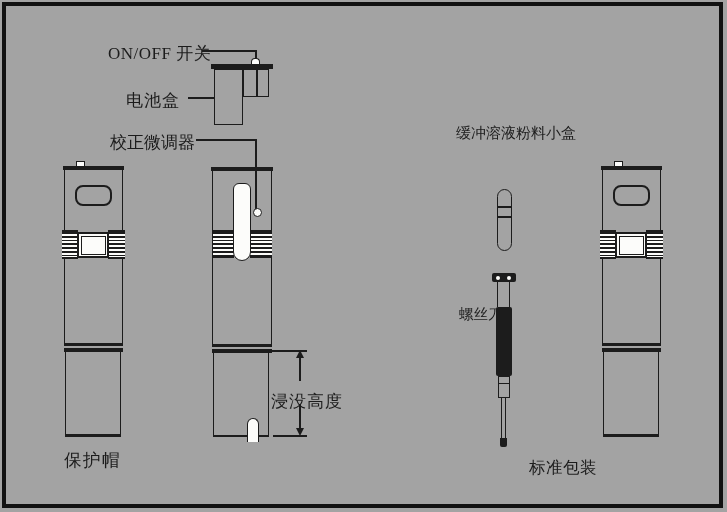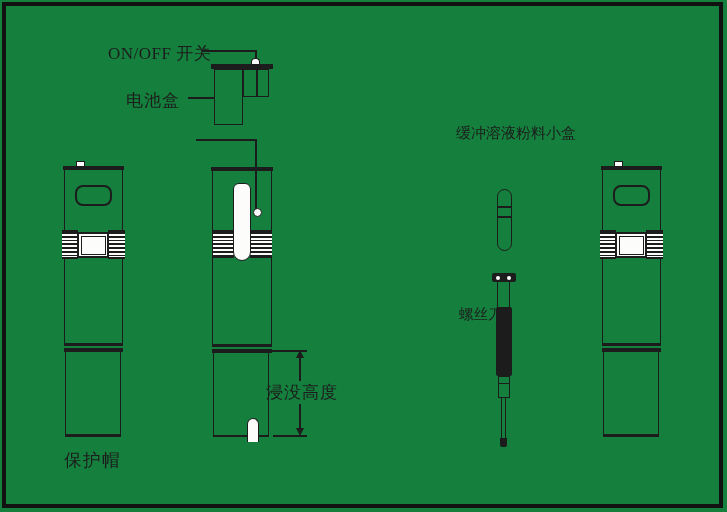--- a/index.html
+++ b/index.html
@@ -1,17 +1,17 @@
 <!DOCTYPE html>
 <html><head>
 <meta charset="utf-8">
 <style>
   html,body{margin:0;padding:0;background:#e8e8e8;}
   #stage{
-    position:relative;width:727px;height:512px;background:#15803d;
+    position:relative;width:727px;height:512px;background:#a3a3a3;
     font-family:"Liberation Serif","DejaVu Serif",serif;color:#1c1c1c;
     overflow:hidden;
   }
   .abs{position:absolute;box-sizing:border-box;}
   .ln{background:#1c1c1c;}
   .lbl{white-space:nowrap;color:#1c1c1c;}
   .vlbl{width:1.05em;word-break:break-all;overflow-wrap:anywhere;text-align:left;}
   .ribs{
     background:repeating-linear-gradient(to bottom,#1c1c1c 0px,#1c1c1c 1.7px,#fcfcfa 1.7px,#fcfcfa 3.8px);
     border-top:2.2px solid #1c1c1c;border-bottom:2.2px solid #1c1c1c;
@@ -21,20 +21,21 @@
 </style>
 </head>
 <body>
 
 <div id="stage">
 
   <div class="abs" style="left:2px;top:2px;width:721px;height:506px;border:4px solid #111111;"></div>
 
   <div class="abs lbl" style="left:108px;top:42px;font-size:17px;letter-spacing:0.5px;">ON/OFF 开关</div>
   <div class="abs lbl" style="left:126px;top:89px;font-size:17px;letter-spacing:1px;">电池盒</div>
+  <div class="abs lbl" style="left:110px;top:131px;font-size:17px;">校正微调器</div>
 
   <div class="abs ln" style="left:202px;top:50px;width:54px;height:1.5px;"></div>
   <div class="abs ln" style="left:255px;top:50px;width:1.5px;height:11px;"></div>
   <div class="abs ln" style="left:188px;top:97px;width:27px;height:1.5px;"></div>
   <div class="abs ln" style="left:196px;top:139px;width:60px;height:1.5px;"></div>
   <div class="abs ln" style="left:255px;top:139px;width:1.5px;height:70px;"></div>
 
   <div class="abs" style="left:211px;top:58px;width:64px;height:70px;">
     <div class="abs" style="left:40px;top:0px;width:9px;height:6px;border:1.6px solid #1c1c1c;border-bottom:none;border-radius:4px 4px 0 0;background:#fcfcfa;"></div>
     <div class="abs ln" style="left:0px;top:6px;width:62px;height:5px;"></div>
@@ -71,21 +72,21 @@
     <div class="abs" style="left:2px;top:189px;width:56px;height:84px;border-left:1.8px solid #1c1c1c;border-right:1.8px solid #1c1c1c;border-bottom:2.5px solid #1c1c1c;"></div>
     <div class="abs" style="left:36px;top:254px;width:12px;height:24px;border:1.6px solid #1c1c1c;border-bottom:none;border-radius:6px 6px 0 0;background:#fcfcfa;z-index:5;"></div>
   </div>
 
   <div class="abs ln" style="left:272px;top:350px;width:35px;height:1.5px;"></div>
   <div class="abs ln" style="left:273px;top:435px;width:34px;height:1.5px;"></div>
   <div class="abs ln" style="left:299px;top:356px;width:1.5px;height:25px;"></div>
   <div class="abs ln" style="left:299px;top:404px;width:1.5px;height:25px;"></div>
   <div class="abs arrow-up" style="left:296px;top:350px;"></div>
   <div class="abs arrow-down" style="left:296px;top:428px;"></div>
-  <div class="abs lbl" style="left:266px;top:381px;width:82px;text-align:left;font-size:17px;letter-spacing:1px;z-index:6;">浸没高度</div>
+  <div class="abs lbl" style="left:266px;top:390px;width:82px;text-align:center;font-size:17px;letter-spacing:1px;z-index:6;">浸没高度</div>
 
   <div class="abs lbl vlbl" style="left:456px;top:126px;font-size:15px;line-height:15.8px;">缓冲溶液粉料小盒</div>
 
   <div class="abs" style="left:497px;top:189px;width:15px;height:62px;border:1.7px solid #1c1c1c;border-radius:8px;">
     <div class="abs ln" style="left:0;top:16px;width:100%;height:1.6px;"></div>
     <div class="abs ln" style="left:0;top:26px;width:100%;height:1.9px;"></div>
   </div>
 
   <div class="abs lbl vlbl" style="left:459px;top:307px;font-size:14.5px;line-height:14px;">螺丝刀</div>
 
@@ -110,14 +111,15 @@
     <div class="abs" style="left:13px;top:25px;width:37px;height:21px;border:2px solid #1c1c1c;border-radius:8px;"></div>
     <div class="abs ribs" style="left:0px;top:70px;width:16px;height:29px;"></div>
     <div class="abs ribs" style="left:46px;top:70px;width:17px;height:29px;"></div>
     <div class="abs" style="left:15px;top:72px;width:32px;height:26px;border:2.5px solid #1c1c1c;background:#fcfcfa;z-index:2;">
       <div class="abs" style="left:1.5px;top:1.5px;right:1.5px;bottom:1.5px;border:1px solid #1c1c1c;"></div>
     </div>
     <div class="abs ln" style="left:2px;top:183px;width:59px;height:3px;"></div>
     <div class="abs ln" style="left:2px;top:188px;width:59px;height:3.5px;"></div>
     <div class="abs" style="left:3px;top:191px;width:56px;height:86px;border-left:1.7px solid #1c1c1c;border-right:1.7px solid #1c1c1c;border-bottom:3px solid #1c1c1c;"></div>
   </div>
+  <div class="abs lbl" style="left:529px;top:457px;font-size:16.5px;letter-spacing:0.5px;">标准包装</div>
 
 </div>
 
 </body></html>

